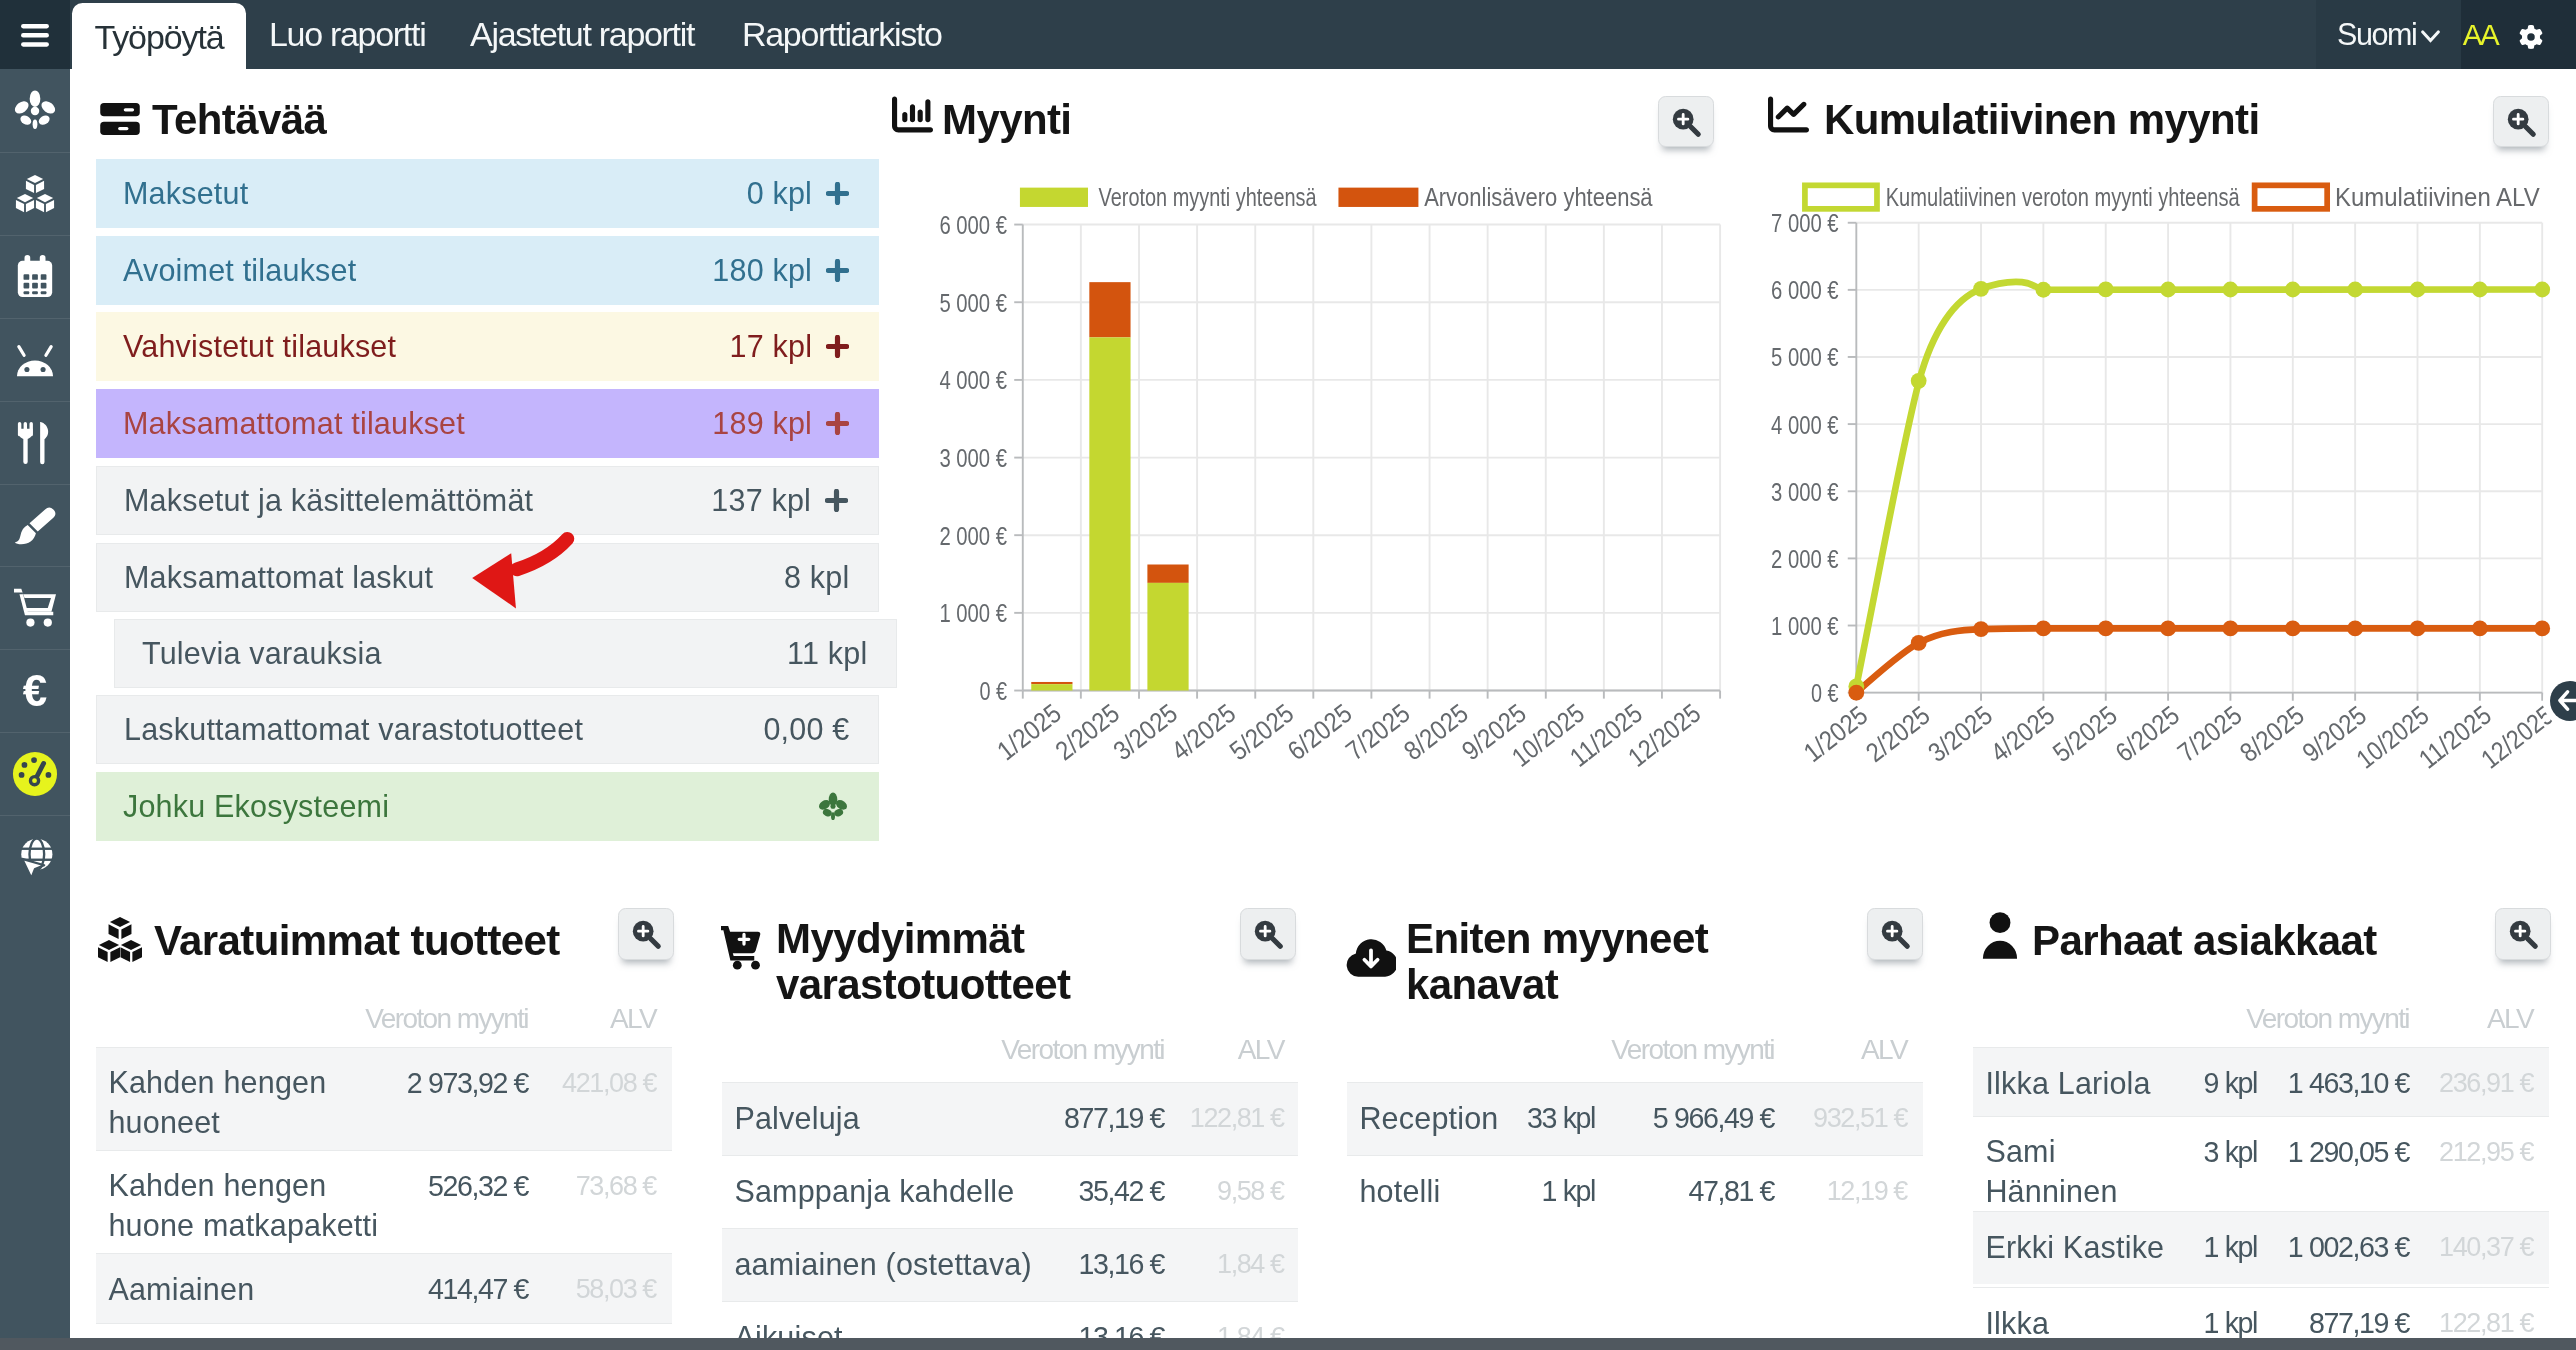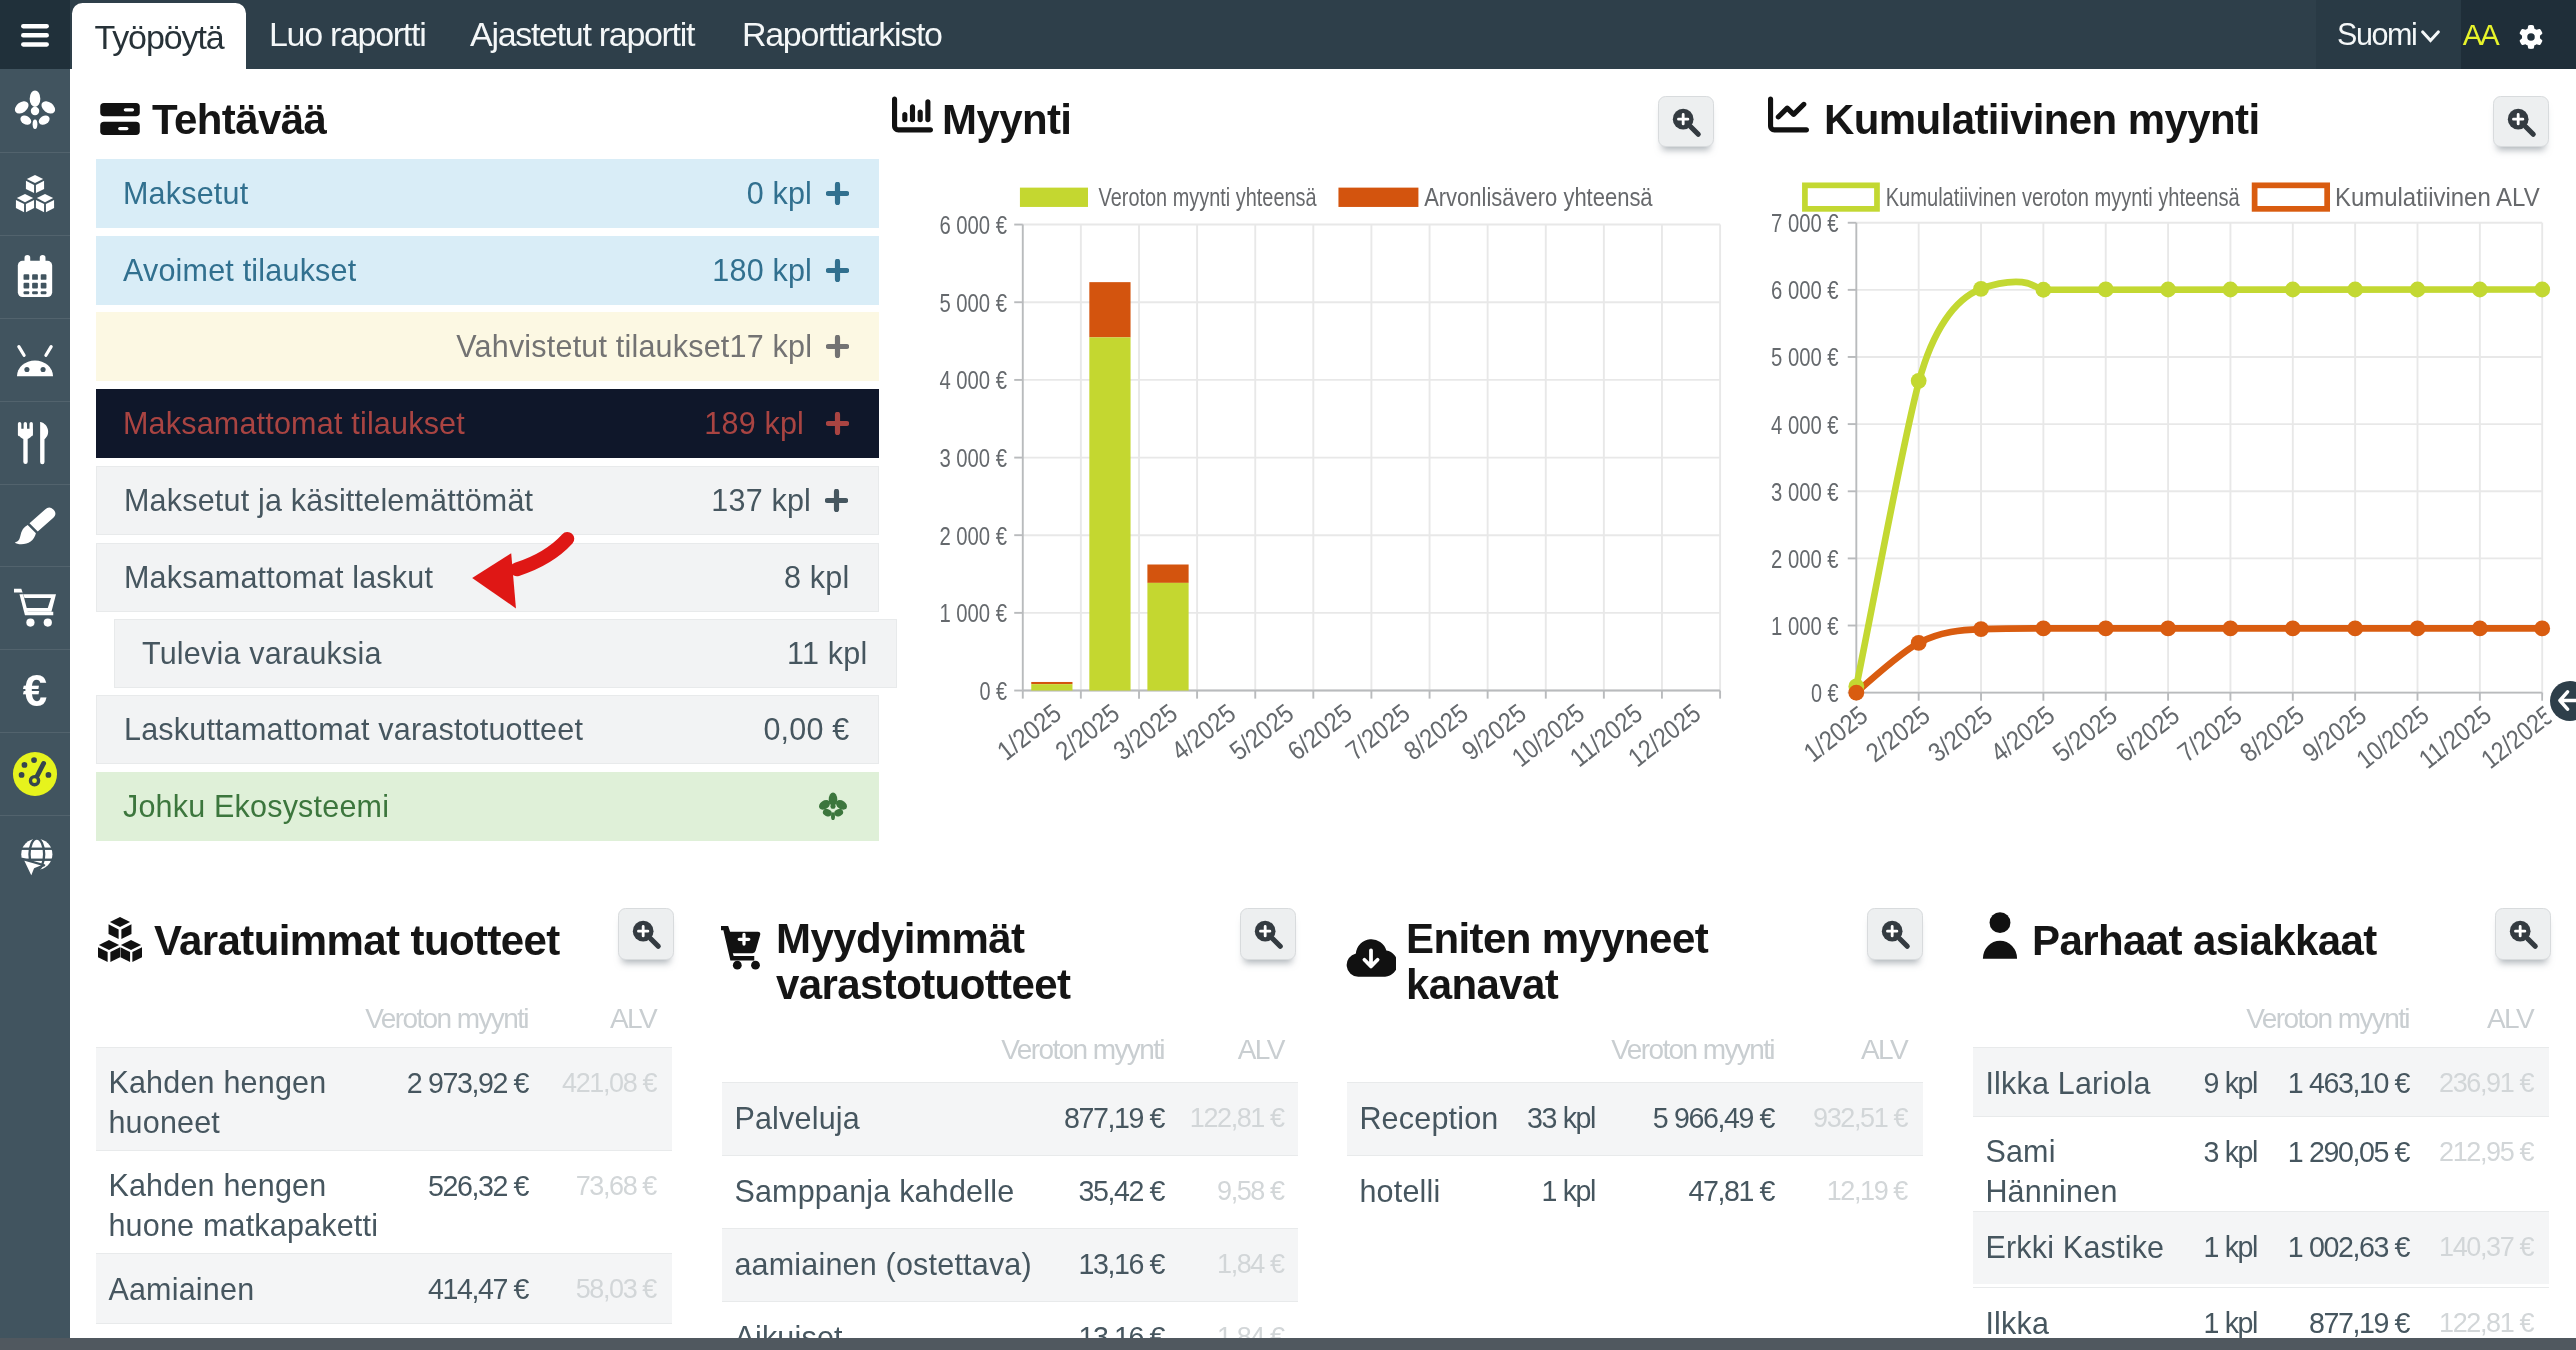--- a/index.html
+++ b/index.html
@@ -12,22 +12,22 @@
   .suomibox { left:2316px; top:0; width:145px; height:69px; background:#293a45; }
   .rightbox { left:2461px; top:0; width:115px; height:69px; background:#1f2e39; }
   .sidebar { left:0; top:69px; width:70px; height:1281px; background:#41545f; }
   .cell { position:absolute; left:0; width:70px; height:83px; border-top:1px solid rgba(255,255,255,0.09); display:flex; align-items:center; justify-content:center; }
   .burger { left:0; top:0; width:70px; height:69px; background:#20303a; }
   .h1 { font-weight:bold; font-size:42px; letter-spacing:-0.6px; color:#151515; line-height:46px; white-space:nowrap; }
   .trow { left:96px; width:783px; height:69px; display:flex; align-items:center; padding:0 28.6px 0 27px; font-size:30.5px; letter-spacing:0.2px; white-space:nowrap; }
   .trow .lbl { flex:1; }
   .trow .plus { margin-left:13.3px; width:25px; display:flex; align-items:center; justify-content:center; }
   .r-info { background:#d9edf7; color:#31708f; }
-  .r-warn { background:#fcf8e3; color:#737373;text-align:right; }
-  .r-dang { background:#0f172a; color:#a94442;gap:8px; }
+  .r-warn { background:#fcf8e3; color:#7f1d1d; }
+  .r-dang { background:#c4b5fd; color:#a94442; }
   .r-def  { background:#f2f3f4; color:#46565f; border:1px solid #e8eaeb; }
   .r-succ { background:#dff0d8; color:#3c763d; }
   .zoombtn { width:56px; height:52px; background:#edeff0; border:1.9px solid #d8dbdd; border-radius:7.6px; display:flex; align-items:center; justify-content:center; box-shadow:0 7.6px 7.6px -4.8px rgba(110,120,130,0.55); }
   .phead { font-size:28px; letter-spacing:-1.6px; color:#c9ced1; white-space:nowrap; }
   .prow { height:69px; border-top:1.9px solid #e8eaeb; }
   .prow.g { background:#f4f5f6; }
   .prow .nm { position:absolute; left:12.4px; top:0; font-size:30.5px; letter-spacing:0.2px; color:#46565f; line-height:70px; white-space:nowrap; }
   .prow .nm2 { position:absolute; left:12.4px; top:14.3px; font-size:30.5px; letter-spacing:0.2px; color:#46565f; line-height:40px; white-space:nowrap; }
   .pv { position:absolute; top:0; font-size:28.6px; letter-spacing:-1.4px; color:#46565f; line-height:70px; white-space:nowrap; }
   .pa { position:absolute; top:0; font-size:27px; letter-spacing:-1.4px; color:#d2d6d8; line-height:70px; white-space:nowrap; }

